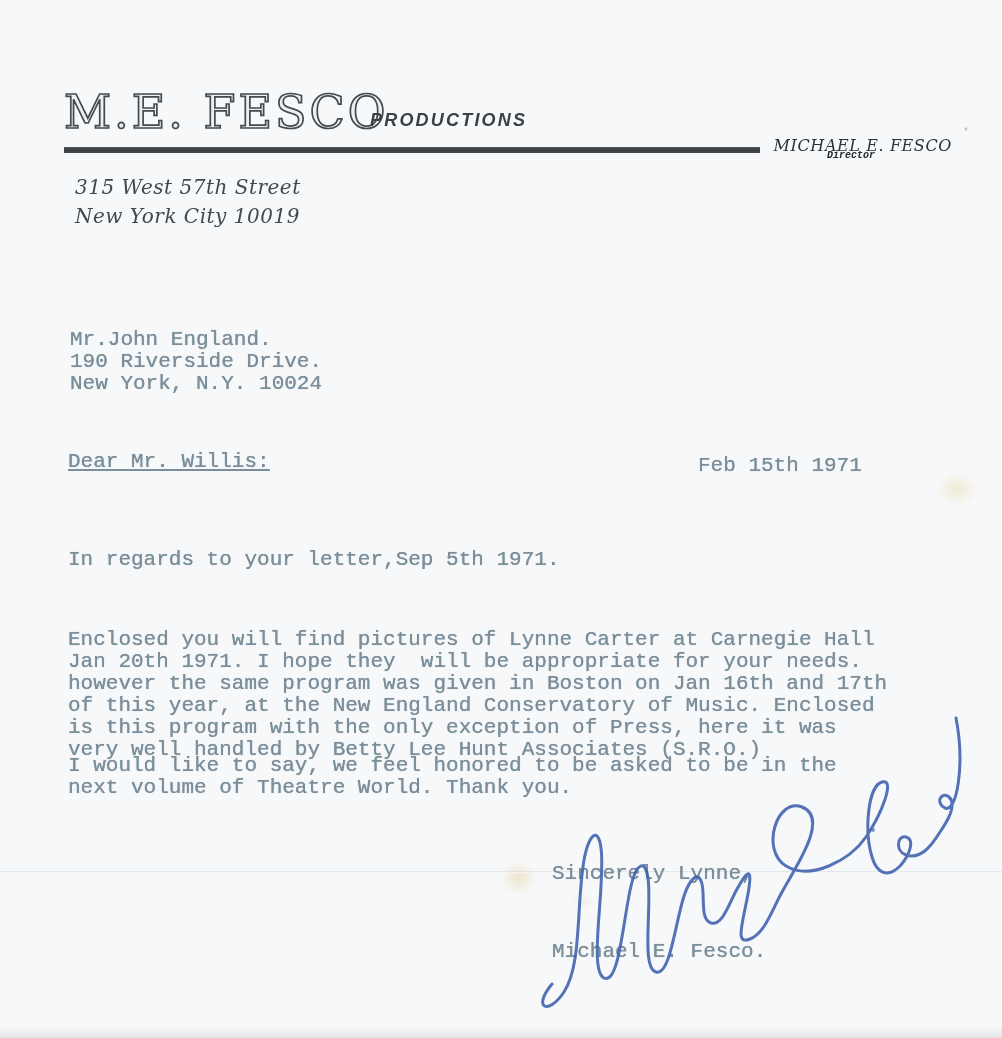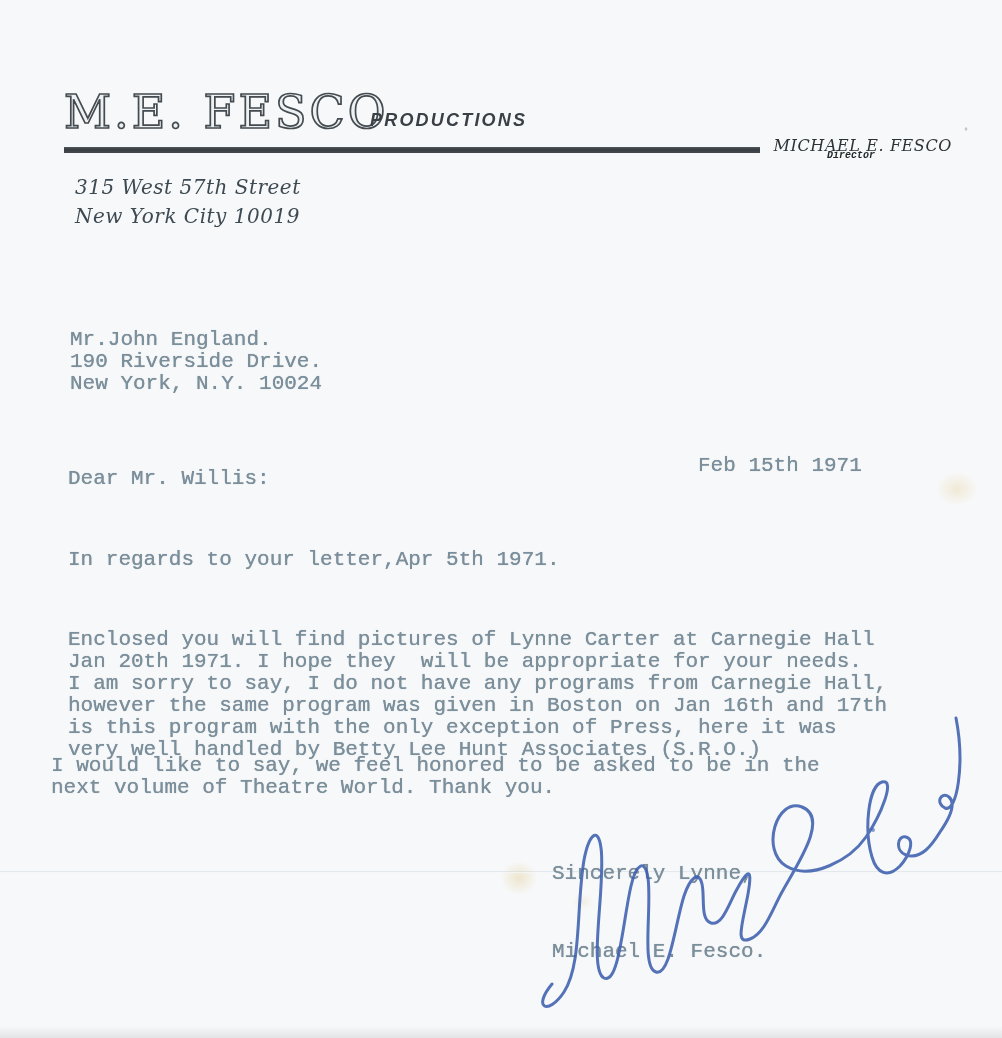--- a/index.html
+++ b/index.html
@@ -67,25 +67,25 @@
   }
   
   .tw{
     font-family:"Liberation Mono", monospace;
     font-size:21px;line-height:22px;
     color:var(--typewriter-ink,#7a8f9b);
     text-shadow:0 0 0.7px rgba(96,118,130,0.85);
     white-space:pre;
   }
   .recipient{left:70px;top:329px;}
-  .salutation{left:68px;top:468px;}
+  .salutation{left:68px;top:451px;text-decoration:underline;}
   .date{left:698px;top:455px;}
   .para1{left:68px;top:549px;}
   .para2{left:68px;top:597px;margin-top:32px;}
-  .para3{left:51px;top:755px;}
+  .para3{left:68px;top:755px;}
   .valediction{left:552px;top:863px;}
   .typed-name{left:552px;top:910px;margin-top:31px;}
   
   .crease-h{
     left:0;top:871px;width:1002px;height:2px;
     background:linear-gradient(to bottom, rgba(150,170,185,0.30), rgba(255,255,255,0.85));
   }
   .signature-svg{left:518px;top:698px;}
   .sig-stroke{
     fill:none;
@@ -116,28 +116,28 @@
   <div class="abs recipient">
     <div class="tw">Mr.John England.</div>
     <div class="tw">190 Riverside Drive.</div>
     <div class="tw">New York, N.Y. 10024</div>
   </div>
 
   <div class="abs salutation tw">Dear Mr. Willis:</div>
   <div class="abs date tw">Feb 15th 1971</div>
 
   <div class="abs para1">
-    <div class="tw">In regards to your letter,Apr 5th 1971.</div>
+    <div class="tw">In regards to your letter,Sep 5th 1971.</div>
   </div>
 
   <div class="abs para2">
     <div class="tw">Enclosed you will find pictures of Lynne Carter at Carnegie Hall</div>
     <div class="tw">Jan 20th 1971. I hope they  will be appropriate for your needs.</div>
-    <div class="tw">I am sorry to say, I do not have any programs from Carnegie Hall,</div>
     <div class="tw">however the same program was given in Boston on Jan 16th and 17th</div>
+    <div class="tw">of this year, at the New England Conservatory of Music. Enclosed</div>
     <div class="tw">is this program with the only exception of Press, here it was</div>
     <div class="tw">very well handled by Betty Lee Hunt Associates (S.R.O.)</div>
   </div>
 
   <div class="abs para3">
     <div class="tw">I would like to say, we feel honored to be asked to be in the</div>
     <div class="tw">next volume of Theatre World. Thank you.</div>
   </div>
 
   <div class="abs crease-h"></div>

